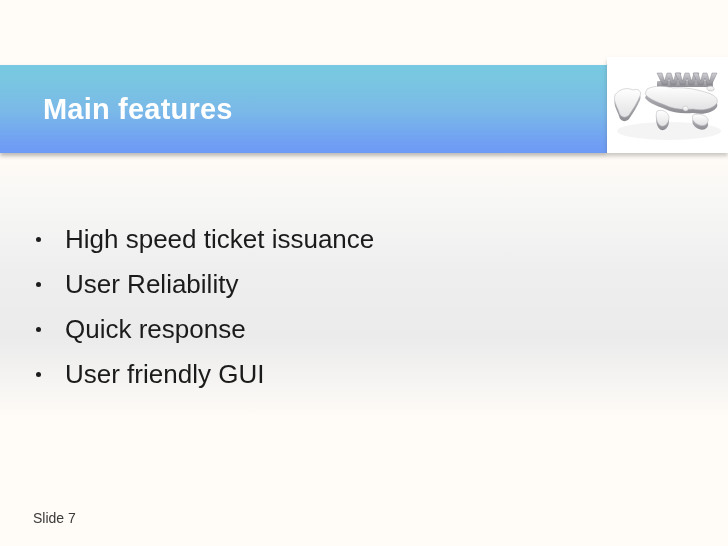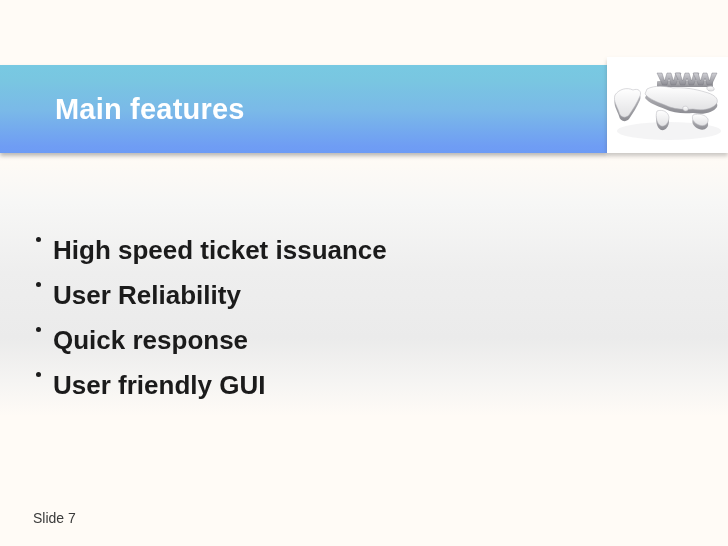--- a/index.html
+++ b/index.html
@@ -45,21 +45,21 @@
     position: absolute;
     left: 0;
     top: 65px;
     width: 607px;
     height: 88px;
     background: linear-gradient(to bottom, #78c9e2 0%, #79c6e1 18%, #7ab9e8 52%, #6f9df4 92%, #6d9bf5 100%);
     box-shadow: 0 3px 4px rgba(80, 80, 80, 0.38);
   }
   .title-text {
     position: absolute;
-    left: 55px;
+    left: 43px;
     top: 50%;
     transform: translateY(-50%);
     font-size: 29px;
     font-weight: bold;
     color: #ffffff;
     letter-spacing: 0.2px;
     white-space: nowrap;
   }
 
   
@@ -85,24 +85,23 @@
     left: 0;
     top: 222px;
     width: 600px;
     margin: 0;
     padding: 0;
     list-style: none;
   }
   .bullet-item {
     position: relative;
     display: flex;
-    align-items: flex-end;
+    align-items: flex-start;
     height: 45px;
-    padding-left: 24px;
-    font-weight: bold;
+    padding-left: 36px;
   }
   .bullet-dot {
     position: absolute;
     left: 36px;
     top: 15px;
     width: 5px;
     height: 5px;
     border-radius: 50%;
     background: #1d1d1d;
   }

